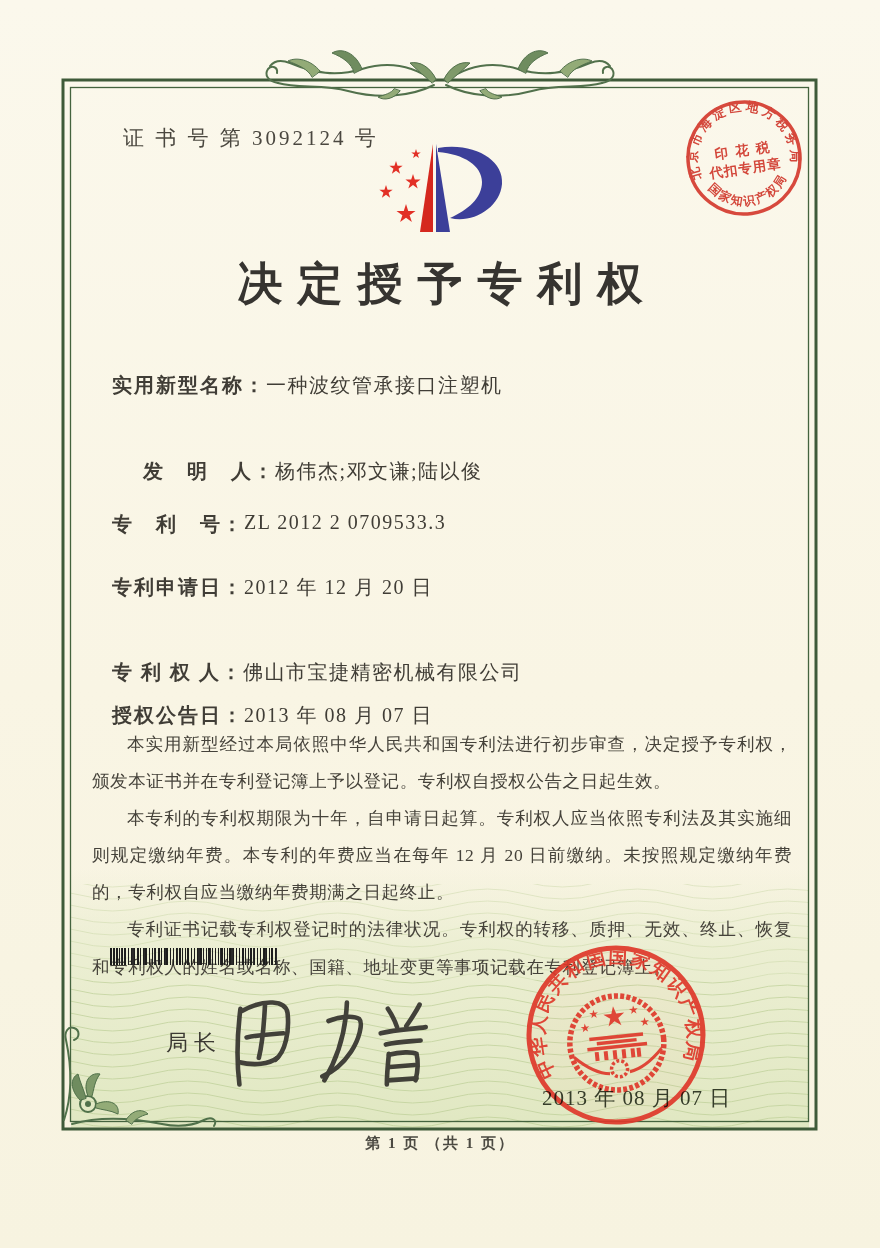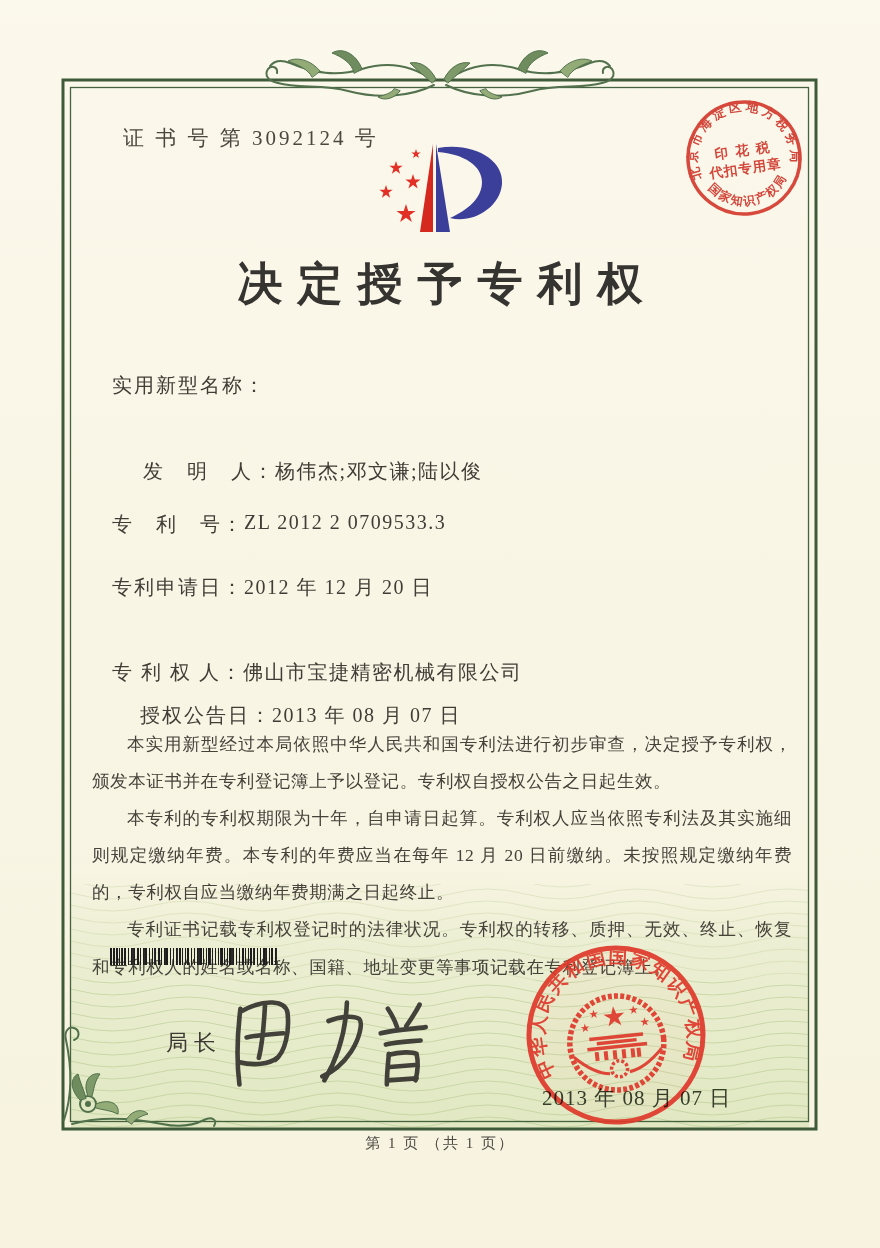--- a/index.html
+++ b/index.html
@@ -7,37 +7,37 @@
     position:relative;width:880px;height:1248px;overflow:hidden;
     background:linear-gradient(180deg,#fbf8ec 0%,#f9f5e4 55%,#f7f3e0 100%);
     font-family:"Liberation Serif","DejaVu Serif",serif;color:#3f3c35;
   }
   .abs{position:absolute;}
   .deco-svg{position:absolute;left:0;top:0;pointer-events:none;}
   .cert-no{left:93px;top:124px;font-size:21px;letter-spacing:3px;color:#4a473f;margin-left:30px;}
   .title{left:0;top:254px;width:880px;text-align:center;font-size:45px;font-weight:bold;
          letter-spacing:15px;color:#363430;text-indent:15px;}
   .row{left:112px;width:680px;display:flex;font-size:20px;color:#403d36;}
-  .row .lb{white-space:pre;letter-spacing:2px;}
+  .row .lb{white-space:pre;letter-spacing:2px;font-weight:bold;}
   .row .vl{letter-spacing:1.5px;}
-  .r0{top:372px;} .r1{top:458px;margin-left:31px;} .r2{top:511px;} .r3{top:574px;} .r4{top:659px;} .r5{top:702px;margin-left:28px;}
+  .r0{top:372px;} .r1{top:458px;margin-left:31px;} .r2{top:511px;} .r3{top:574px;} .r4{top:659px;} .r5{top:702px;}
   .body-text{left:92px;top:726px;width:700px;}
   .body-text p{margin:0;font-size:17.5px;line-height:2.12;letter-spacing:0.6px;
                text-align:justify;text-indent:2em;color:#45423a;}
   .barcode{left:110px;top:948px;width:167px;height:17px;
     background:
       repeating-linear-gradient(90deg,#1d1d1d 0 1.5px,rgba(0,0,0,0) 1.5px 3px),
       repeating-linear-gradient(90deg,#1d1d1d 0 1px,rgba(0,0,0,0) 1px 7px),
       repeating-linear-gradient(90deg,#2b2b2b 0 2px,rgba(0,0,0,0) 2px 11px);
   }
   .signer-label{left:166px;top:1028px;font-size:22px;letter-spacing:6px;color:#3c3a33;}
   .seal-date{left:542px;top:1084px;font-size:21px;letter-spacing:1px;color:#3c4336;
              mix-blend-mode:multiply;}
   .footer{left:0;top:1134px;width:880px;text-align:center;font-size:15px;
-          letter-spacing:2px;color:#4c4a42;}
+          letter-spacing:2px;color:#4c4a42;font-weight:bold;}
   .seal-text{font-family:"Liberation Serif","DejaVu Serif",serif;font-weight:bold;}
 </style>
 </head>
 <body>
 
 <div class="paper">
 
   <svg class="deco-svg" width="880" height="1248" viewBox="0 0 880 1248">
     <defs>
       <pattern id="wv" width="150" height="12" patternUnits="userSpaceOnUse">
@@ -106,20 +106,21 @@
       </g>
     </g>
   </svg>
 
   <div class="abs cert-no">证 书 号 第 3092124 号</div>
 
   <div class="abs title">决定授予专利权</div>
 
   <div class="abs row r0">
     <span class="lb">实用新型名称：</span>
+    <span class="vl">一种波纹管承接口注塑机</span>
   </div>
   <div class="abs row r1">
     <span class="lb">发　明　人：</span>
     <span class="vl">杨伟杰;邓文谦;陆以俊</span>
   </div>
   <div class="abs row r2">
     <span class="lb">专　利　号：</span>
     <span class="vl">ZL 2012 2 0709533.3</span>
   </div>
   <div class="abs row r3">

